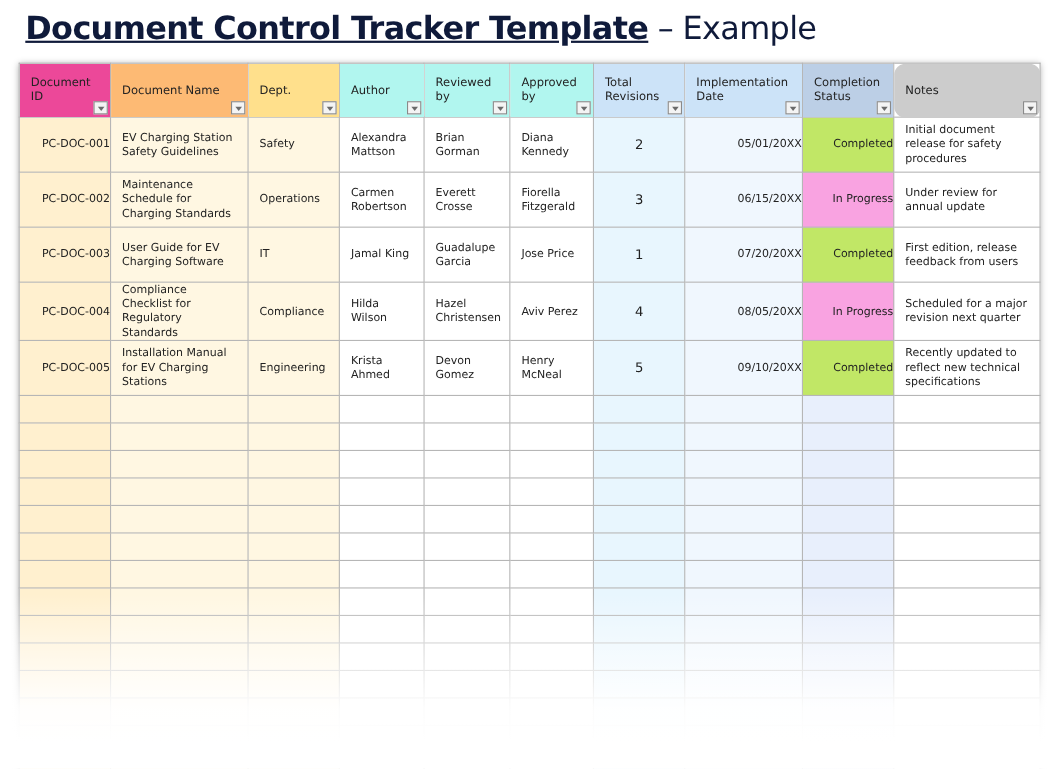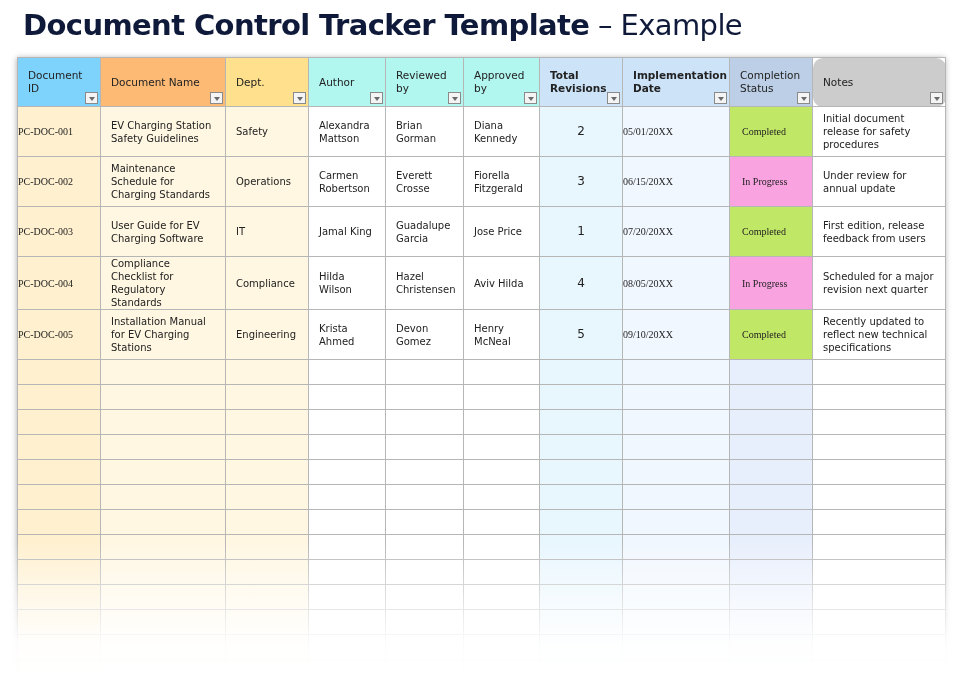--- a/index.html
+++ b/index.html
@@ -1,42 +1,42 @@
 <!DOCTYPE html>
 <html><head>
 <meta charset="utf-8">
 <style>
   html, body { margin: 0; padding: 0; background: #ffffff; }
   body { width: 963px; height: 699px; position: relative; overflow: hidden; font-family: "DejaVu Sans", "Liberation Sans", sans-serif; }
   .title { position: absolute; left: 23px; top: 8px; font-size: 29px; color: #0f1a3a; letter-spacing: -0.6px; white-space: nowrap; }
-  .title .bold { font-weight: bold; }
+  .title .bold { font-weight: bold; text-decoration: underline; }
   .title .light { font-weight: normal; }
   .sheet { position: absolute; left: 17px; top: 57px; width: 928px; box-shadow: 0 1px 6px rgba(0,0,0,0.35); }
   table { border-collapse: collapse; table-layout: fixed; width: 928px; }
   th, td { border: 1px solid #b6b6b6; padding: 0; font-size: 10px; color: #222; vertical-align: middle; }
   th { height: 48px; text-align: left; font-weight: normal; font-size: 10.5px; position: relative; line-height: 13px; }
   th .hlabel { display: block; padding: 0 22px 0 10px; }
   th .dd { position: absolute; right: 2px; bottom: 2px; width: 13px; height: 12px; background: #f4f4f4; border: 1px solid #8a8a8a; box-sizing: border-box; }
   th .dd::after { content: ""; position: absolute; left: 2.5px; top: 3.5px; border-left: 3.5px solid transparent; border-right: 3.5px solid transparent; border-top: 4px solid #6a6a6a; }
   td { height: 49px; line-height: 13px; }
   td .cell { padding: 0 10px; }
-  td.center .cell { text-align: left; padding: 0; font-family: Liberation Serif, serif; }
+  td.center .cell { text-align: right; padding: 0; }
   td.num .cell { text-align: center; font-size: 12px; padding: 0; }
   tr.empty td { height: 24px; }
   .c-id { background: #fff0cf; }
   .c-yellow { background: #fff7e2; }
   .c-white { background: #ffffff; }
   .c-rev { background: #e8f6fe; }
   .c-date { background: #f0f7fe; }
   .c-stat { background: #e8effc; padding-left: 12px; }
-  .h-id { background: #7dd3fc; }
+  .h-id { background: #ec4899; }
   .h-name { background: #fdba74; }
   .h-dept { background: #ffe08c; }
   .h-cyan { background: #b1f6ef; }
-  .h-rev { background: #cce3f8; font-weight: bold; }
+  .h-rev { background: #cce3f8; }
   .h-stat { background: #bccfe6; }
   .h-notes { background: #cccccc; border-radius: 10px; }
   .st-completed { background: #c1e766 !important; }
   .st-progress { background: #f9a3e1 !important; }
   .fade { position: absolute; left: 0; top: 540px; width: 963px; height: 159px; background: linear-gradient(to bottom, rgba(255,255,255,0) 0%, rgba(255,255,255,0.55) 35%, rgba(255,255,255,0.95) 65%, #ffffff 85%); pointer-events: none; }
 </style>
 </head>
 <body>
 
 <div class="title">
@@ -209,21 +209,21 @@
         <td class="c-yellow">
             <div class="cell">Compliance</div>
           </td>
         <td class="c-white">
             <div class="cell">Hilda Wilson</div>
           </td>
         <td class="c-white">
             <div class="cell">Hazel Christensen</div>
           </td>
         <td class="c-white">
-            <div class="cell">Aviv Hilda</div>
+            <div class="cell">Aviv Perez</div>
           </td>
         <td class="c-rev num">
             <div class="cell">4</div>
           </td>
         <td class="c-date center">
             <div class="cell">08/05/20XX</div>
           </td>
         <td class="c-stat center st-progress" style="background: rgb(249, 163, 225) !important;">
             <div class="cell">In Progress</div>
           </td>

